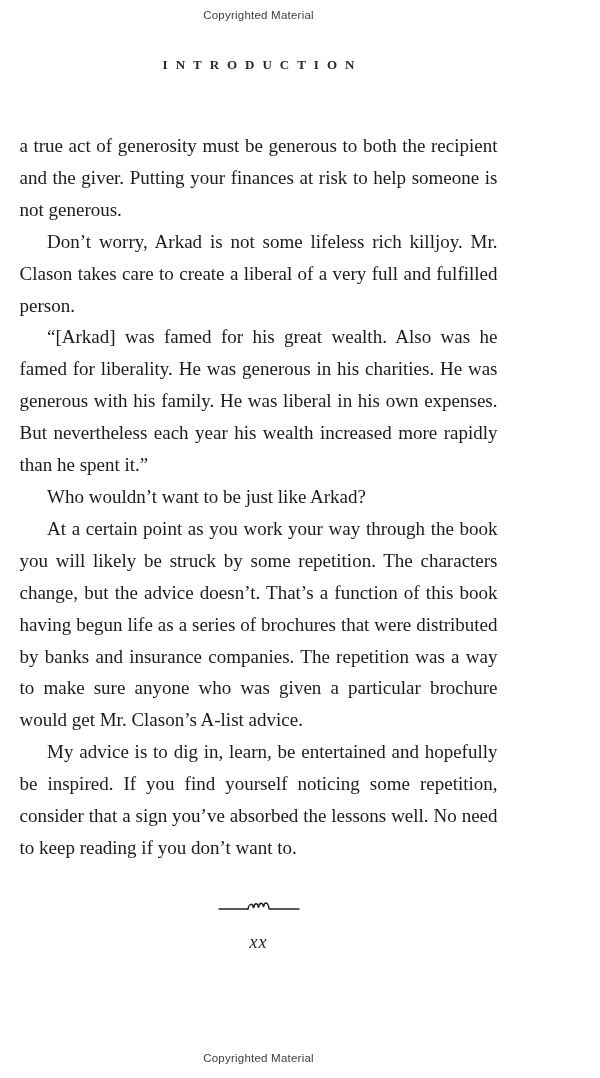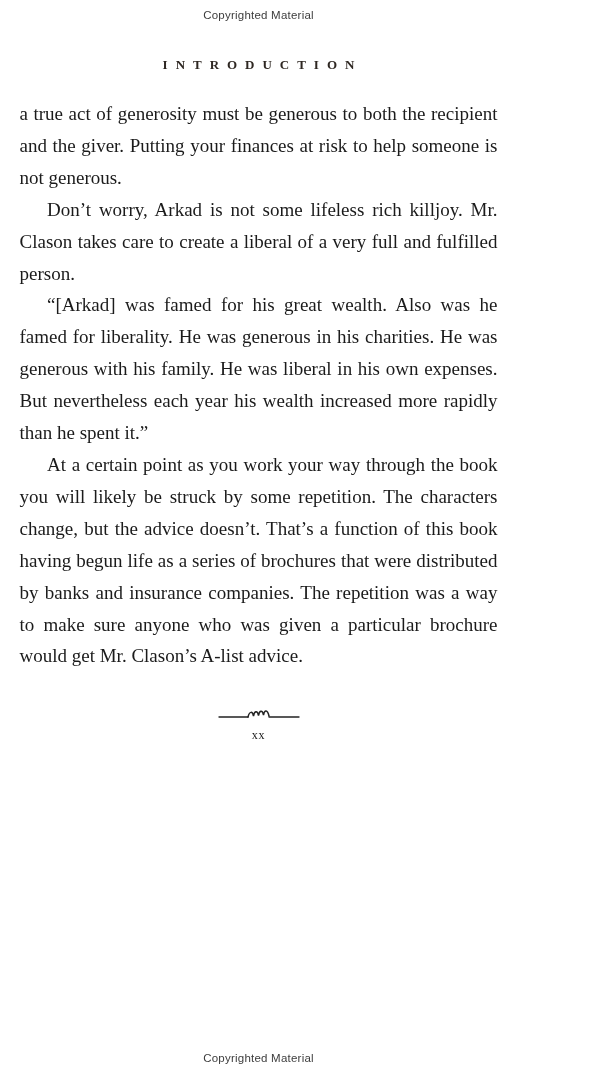--- a/index.html
+++ b/index.html
@@ -33,56 +33,59 @@
     font-weight: 700;
     font-variant: small-caps;
     text-transform: lowercase;
     font-size: 19px;
     letter-spacing: 0.42em;
     color: #2e2722;
     text-indent: 0.42em; 
   }
   .body-text {
     width: 478px;
-    margin-top: 24px;
+    margin-top: 56px;
     font-size: 19px;
     line-height: 1.68;
     text-align: justify;
     color: #1b1b1b;
   }
   .body-text p { text-indent: 1.45em; }
   .body-text p.no-indent { text-indent: 0; }
   .ornament-wrap {
     margin-top: 34px;
     height: 18px;
     display: flex;
     align-items: center;
     justify-content: center;
   }
   .page-number {
-    margin-top: 4px;
-    font-size: 12px;
+    margin-top: 16px;
+    font-style: italic;
+    font-size: 18px;
     color: #222222;
     letter-spacing: 0.06em;
   }
 </style>
 </head>
 <body>
 
 <div class="page">
 
   <div class="copyright-notice copyright-top">Copyrighted Material</div>
 
   <h1 class="chapter-title">Introduction</h1>
 
   <div class="body-text">
     <p class="no-indent">a true act of generosity must be generous to both the recipient and the giver. Putting your finances at risk to help someone is not generous.</p>
     <p>Don’t worry, Arkad is not some lifeless rich killjoy. Mr. Clason takes care to create a liberal of a very full and fulfilled person.</p>
     <p>“[Arkad] was famed for his great wealth. Also was he famed for liberality. He was generous in his charities. He was generous with his family. He was liberal in his own expenses. But nevertheless each year his wealth increased more rapidly than he spent it.”</p>
+    <p>Who wouldn’t want to be just like Arkad?</p>
     <p>At a certain point as you work your way through the book you will likely be struck by some repetition. The characters change, but the advice doesn’t. That’s a function of this book having begun life as a series of brochures that were distributed by banks and insurance companies. The repetition was a way to make sure anyone who was given a particular brochure would get Mr. Clason’s A-list advice.</p>
+    <p>My advice is to dig in, learn, be entertained and hopefully be inspired. If you find yourself noticing some repetition, consider that a sign you’ve absorbed the lessons well. No need to keep reading if you don’t want to.</p>
   </div>
 
   <div class="ornament-wrap">
     <svg width="84" height="16" viewBox="0 0 84 16" aria-hidden="true">
       <path d="M2 10 H31" stroke="#222222" stroke-width="1.3" fill="none" stroke-linecap="round"></path>
       <path d="M31 10 c1.5 -6 4.5 -6 5.5 -1 c1 -5.5 4 -5.5 5 -0.5 c1 -5.5 4 -5.5 5 -0.5 c1 -5.5 4 -5.5 5.5 1" stroke="#222222" stroke-width="1.5" fill="none" stroke-linecap="round"></path>
       <path d="M52 10 H82" stroke="#222222" stroke-width="1.3" fill="none" stroke-linecap="round"></path>
     </svg>
   </div>
 

